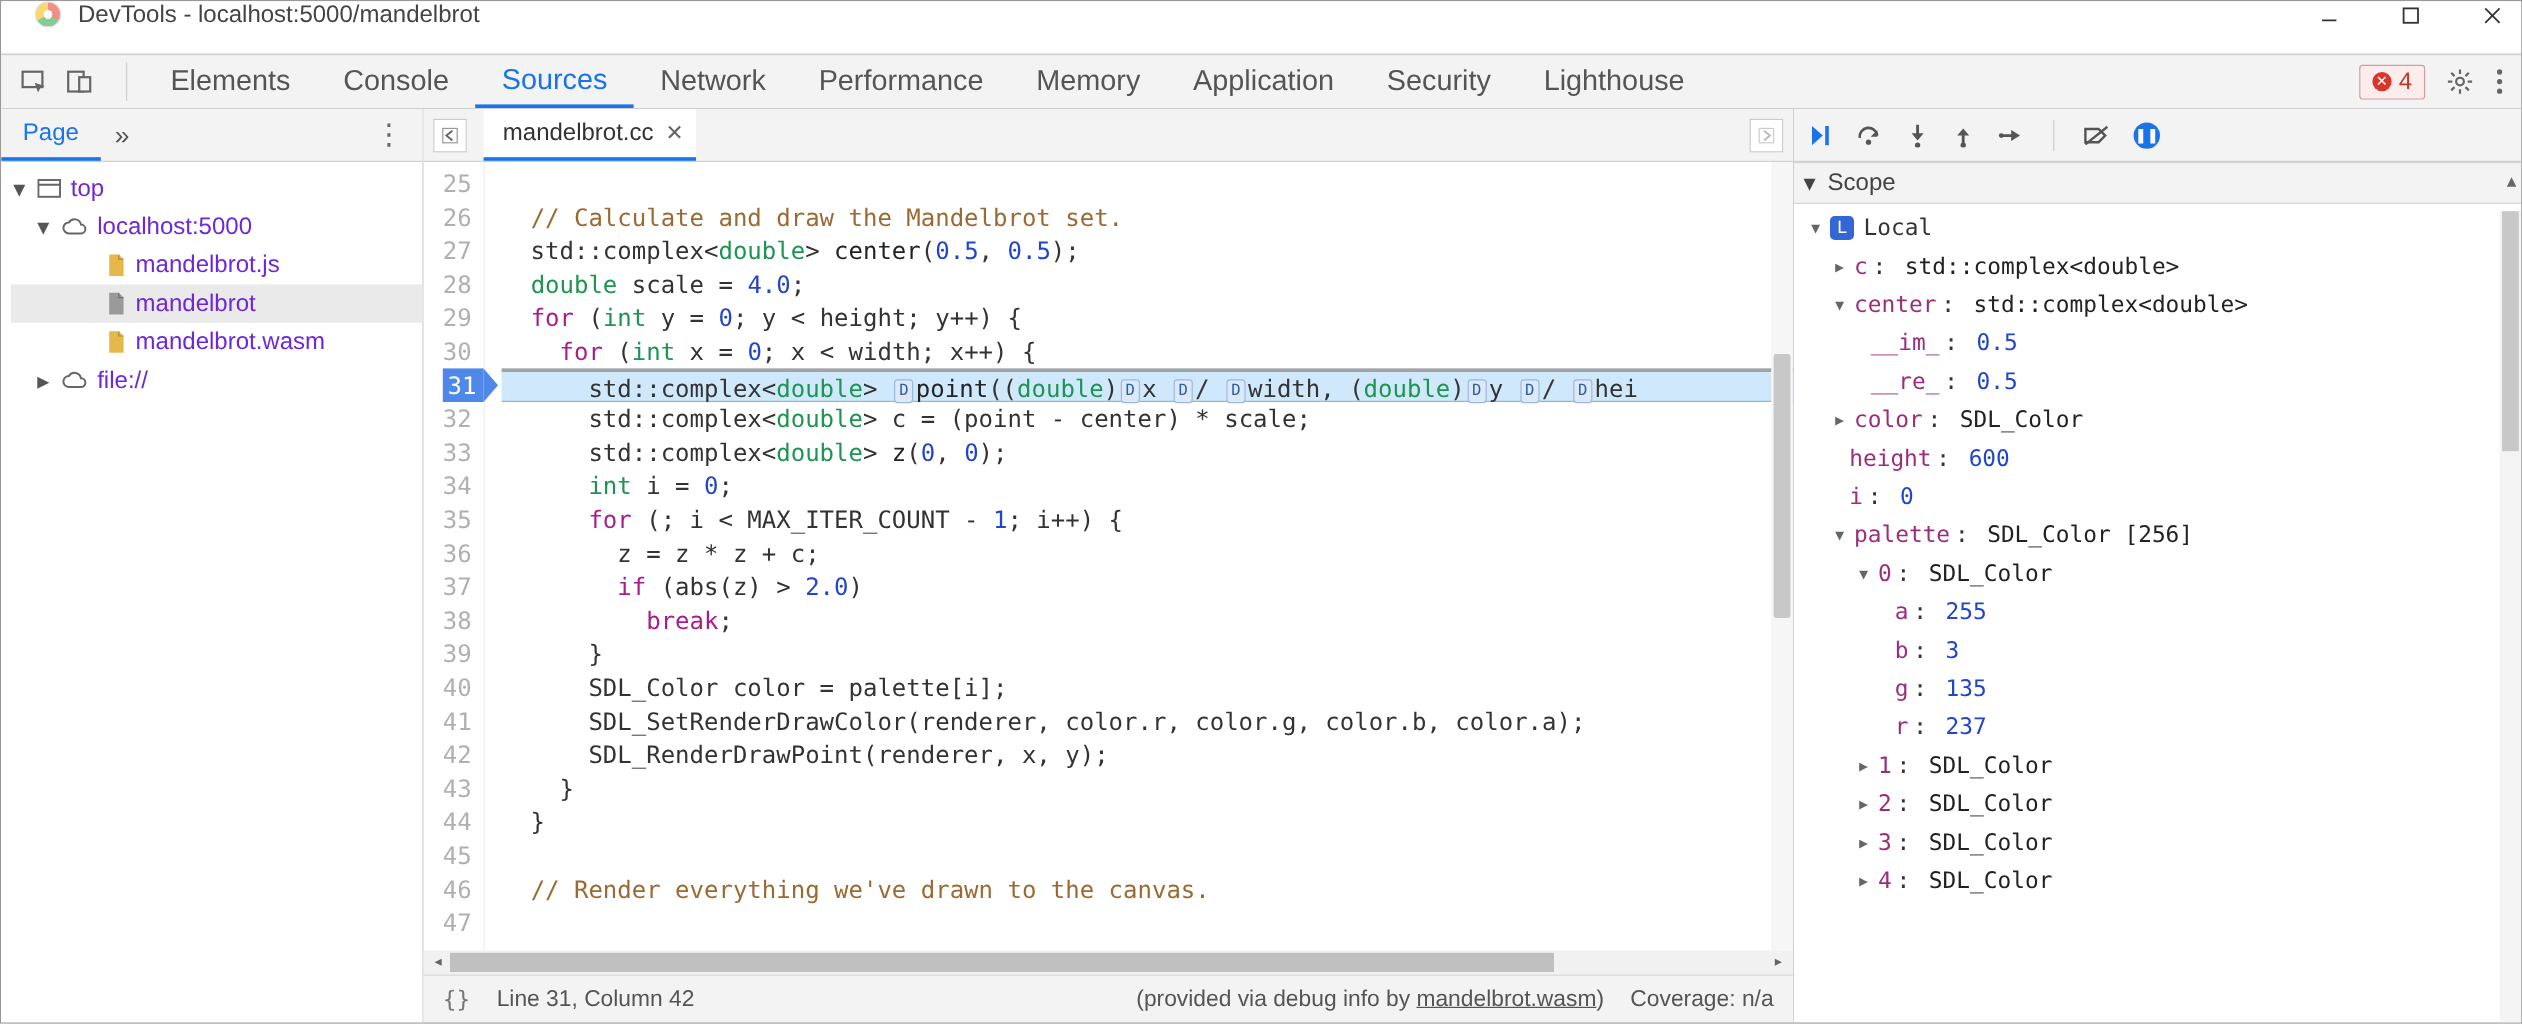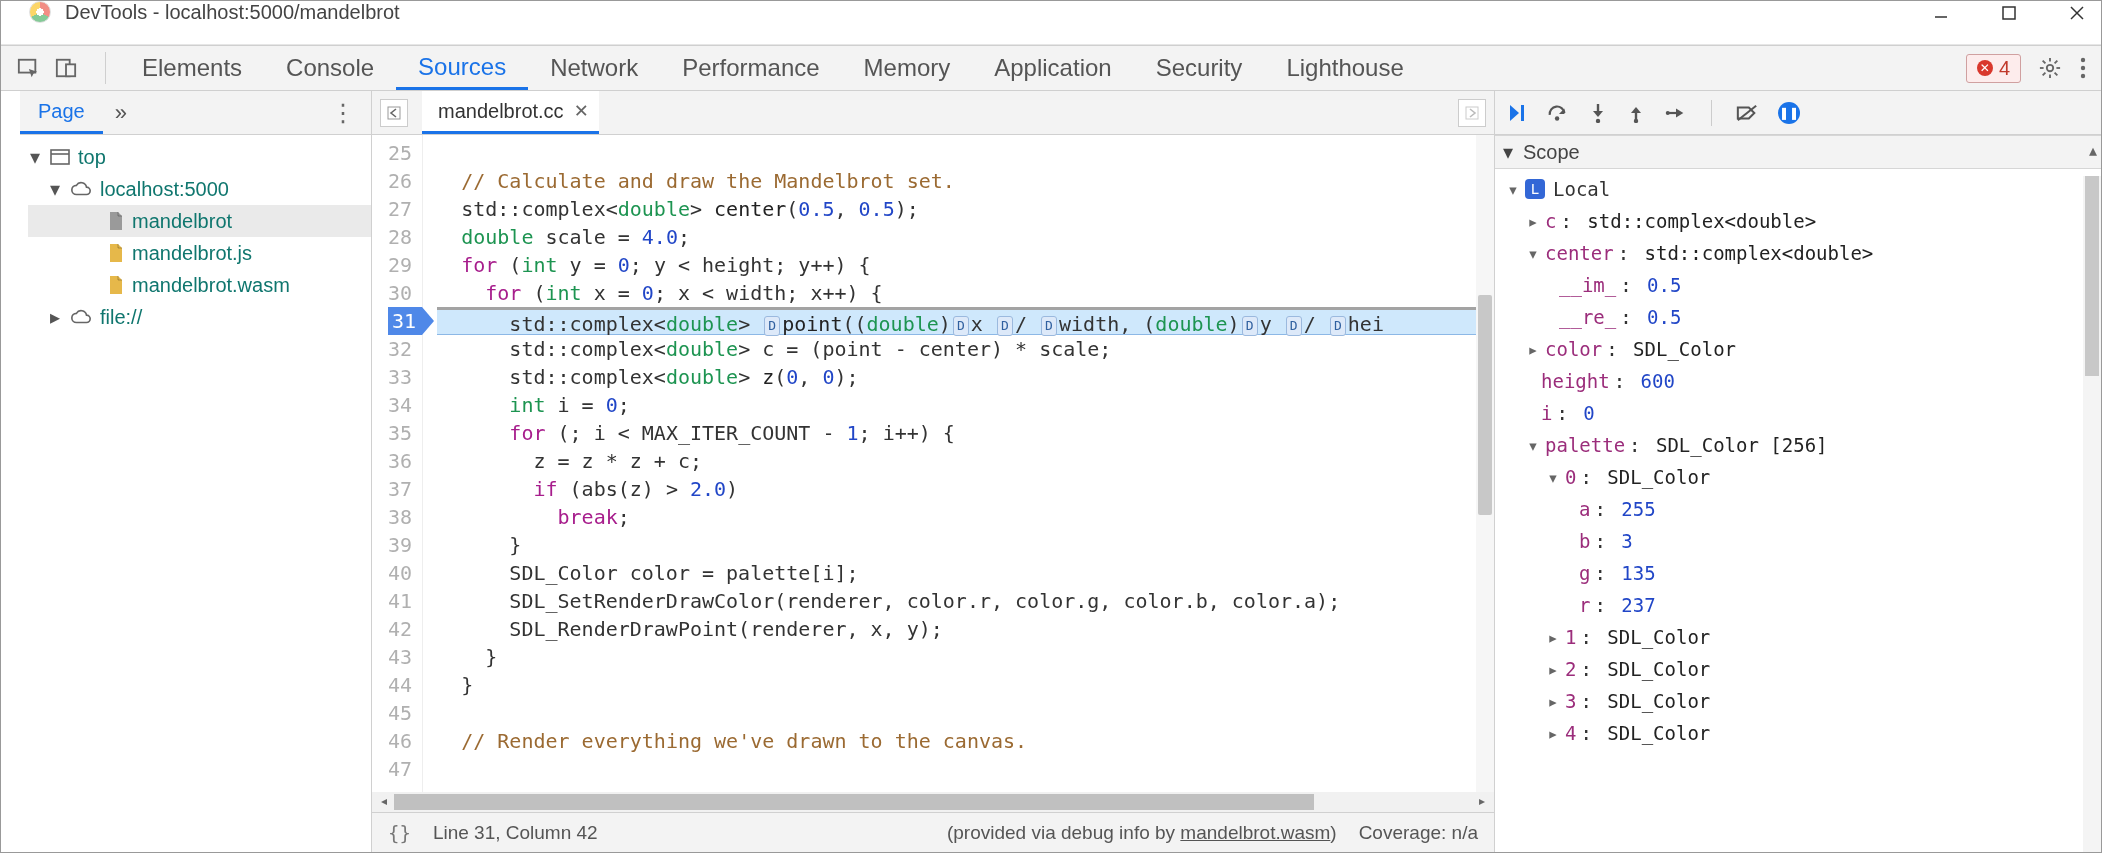--- a/index.html
+++ b/index.html
@@ -74,21 +74,20 @@
     display: flex;
     height: calc(100% - 44px - 46px);
   }
 
   
   .tree-pane {
     width: 352px;
     border-right: 1px solid #d0d0d0;
     display: flex; flex-direction: column;
     background: #fff;
-    margin-left: 19px;
   }
   .tree-header {
     height: 44px;
     display: flex; align-items: center;
     border-bottom: 1px solid #d0d0d0;
     background: #f3f3f3;
   }
   .tree-header .page-tab {
     padding: 0 18px;
     height: 100%;
@@ -96,21 +95,21 @@
     color: #1a73e8;
     border-bottom: 3px solid #1a73e8;
     font-size: 20px;
   }
   .tree-header .chev { padding: 0 12px; color: #555; font-size: 22px;}
   .tree-header .more { margin-left: auto; padding-right: 16px; color: #666; font-size: 24px;}
 
   .tree {
     padding: 6px 0 0 8px;
     font-size: 20px;
-    color: #0f766e;
+    color: #6d28d9;
   }
   .tree .row {
     display: flex; align-items: center;
     height: 32px;
     gap: 8px;
     padding-right: 8px;
   }
   .tree .row.sel { background: #eaeaea; }
   .tree .twisty { width: 14px; display: inline-flex; justify-content: center; color: #555;}
   .tree .twisty::before { content: "▸"; }
@@ -397,37 +396,37 @@
       <div class="row indent1">
         <span class="twisty open"></span>
         <span class="cloud-ico">
             <svg width="22" height="16" viewBox="0 0 24 16">
               <path d="M7 14a5 5 0 010-10 6 6 0 0111 2 4 4 0 010 8H7z" fill="none" stroke="#666" stroke-width="1.8"></path>
             </svg>
           </span>
         <span>localhost:5000</span>
       </div>
       <div id="file-list">
+          <div class="row indent3">
+            <span class="file-ico">
+              <svg width="16" height="20" viewBox="0 0 16 20">
+                <path d="M2 1 H10 L14 5 V19 H2 Z" fill="#e6b84a"></path>
+                <path d="M10 1 V5 H14" fill="none" stroke="rgba(0,0,0,.25)"></path>
+              </svg>
+            </span>
+            <span>mandelbrot.js</span>
+          </div>
           <div class="row indent3 sel">
             <span class="file-ico">
               <svg width="16" height="20" viewBox="0 0 16 20">
                 <path d="M2 1 H10 L14 5 V19 H2 Z" fill="#9a9a9a"></path>
                 <path d="M10 1 V5 H14" fill="none" stroke="rgba(0,0,0,.25)"></path>
               </svg>
             </span>
             <span>mandelbrot</span>
-          </div>
-          <div class="row indent3">
-            <span class="file-ico">
-              <svg width="16" height="20" viewBox="0 0 16 20">
-                <path d="M2 1 H10 L14 5 V19 H2 Z" fill="#e6b84a"></path>
-                <path d="M10 1 V5 H14" fill="none" stroke="rgba(0,0,0,.25)"></path>
-              </svg>
-            </span>
-            <span>mandelbrot.js</span>
           </div>
           <div class="row indent3">
             <span class="file-ico">
               <svg width="16" height="20" viewBox="0 0 16 20">
                 <path d="M2 1 H10 L14 5 V19 H2 Z" fill="#e6b84a"></path>
                 <path d="M10 1 V5 H14" fill="none" stroke="rgba(0,0,0,.25)"></path>
               </svg>
             </span>
             <span>mandelbrot.wasm</span>
           </div>

